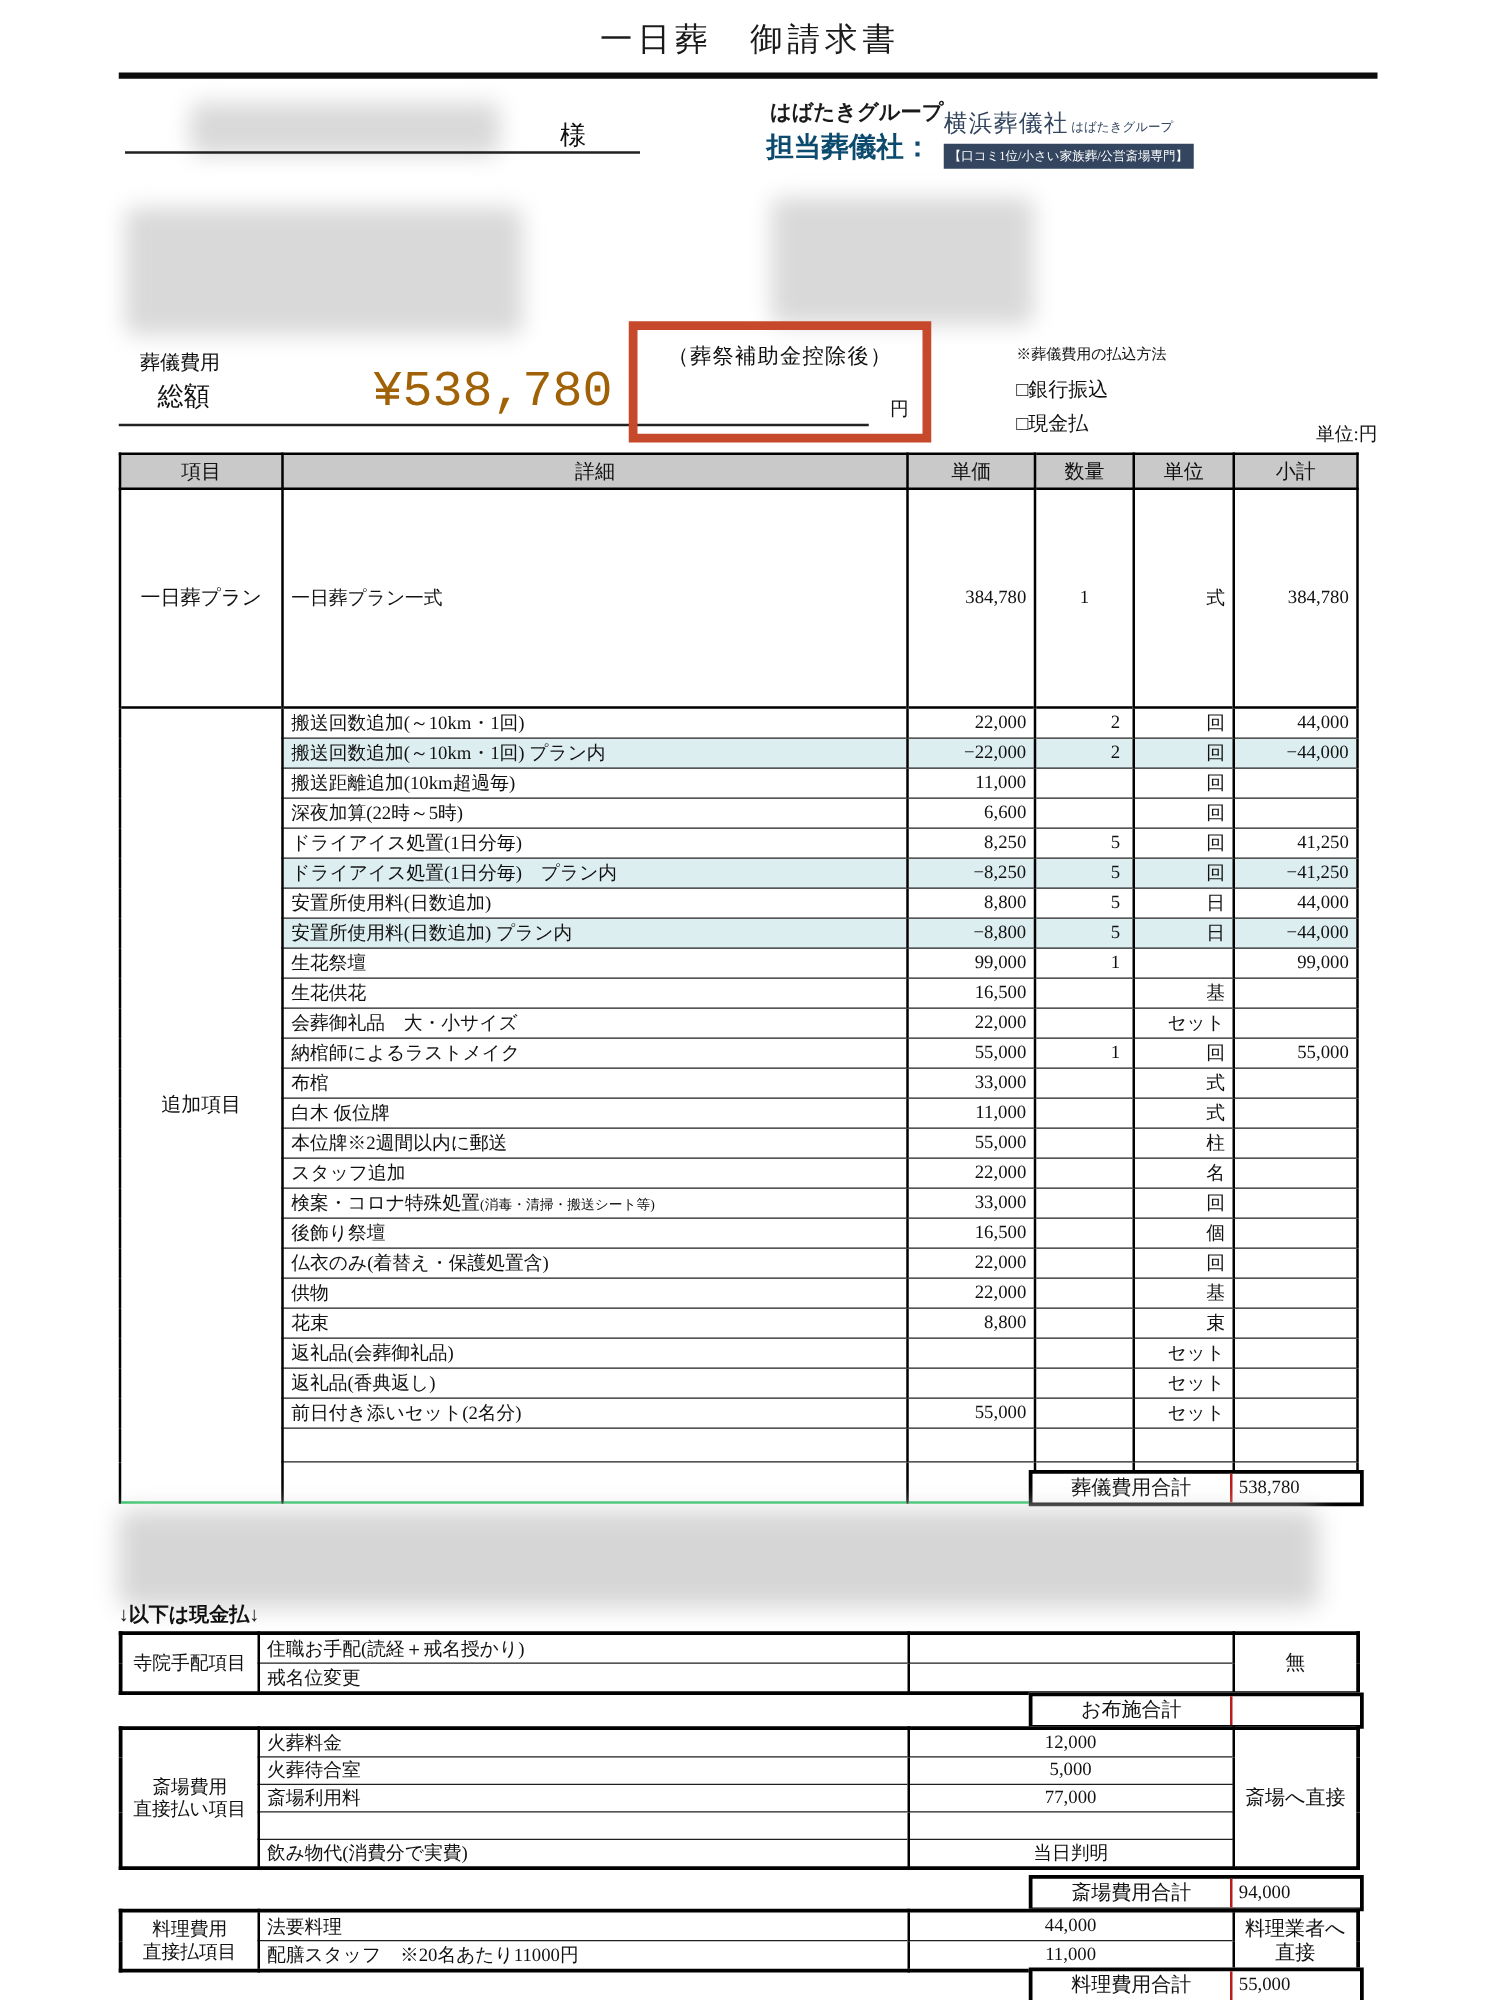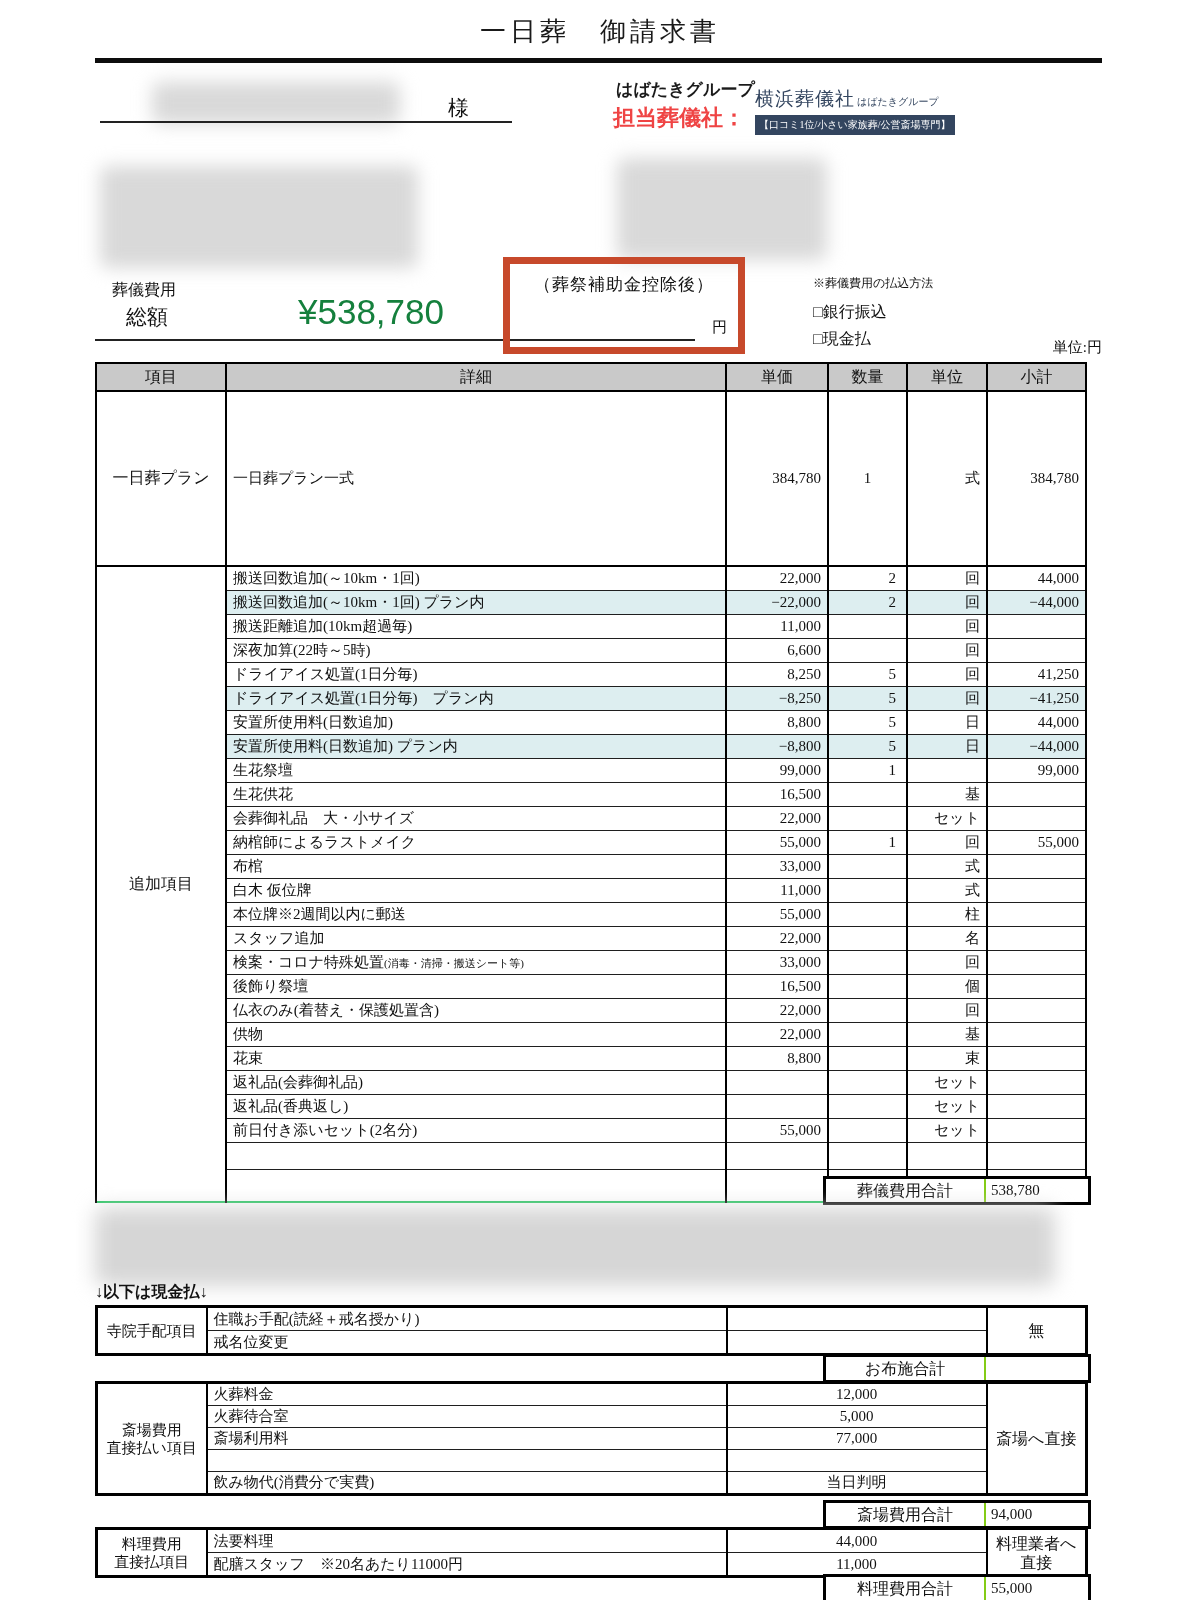--- a/index.html
+++ b/index.html
@@ -8,29 +8,29 @@
   .page-title{left:0;top:14px;width:1200px;text-align:center;font-size:26px;letter-spacing:4px;color:#1a1a1a}
   .rule{left:95px;top:58px;width:1007px;height:5px;background:#0d0d0d}
   .blur{background:#d9d9d9;filter:blur(9px);border-radius:8px}
   .name-blur{left:152px;top:82px;width:248px;height:42px}
   .cust-blur{left:100px;top:166px;width:318px;height:102px}
   .staff-blur{left:617px;top:158px;width:210px;height:102px}
   .notes-blur{left:95px;top:1208px;width:960px;height:78px;filter:blur(10px);background:#d6d6d6}
   .name-line{left:100px;top:121px;width:412px;height:2px;background:#222}
   .sama{left:448px;top:94px;font-size:21px}
   .group-name{left:616px;top:78px;font-family:"Liberation Sans",sans-serif;font-weight:bold;font-size:17px;color:#1a1a1a}
-  .vendor-label{left:613px;top:103px;font-family:"Liberation Sans",sans-serif;font-weight:bold;font-size:22px;color:#ef4444}
+  .vendor-label{left:613px;top:103px;font-family:"Liberation Sans",sans-serif;font-weight:bold;font-size:22px;color:#0c4a6e}
   .logo{left:755px;top:86px;width:180px}
   .logo-line{color:var(--brand-navy,#33455f);white-space:nowrap}
   .logo-name{font-size:19px;letter-spacing:1px}
   .logo-suffix{font-size:10px;margin-left:2px}
   .logo-badge{margin-top:3px;background:var(--brand-navy,#33455f);color:#fff;font-size:10px;padding:3px 4px;letter-spacing:0;white-space:nowrap;width:fit-content}
   .lbl-sou1{left:112px;top:280px;font-size:16px}
   .lbl-sou2{left:126px;top:303px;font-size:21px}
-  .big-amount{left:298px;top:292px;font-family:Liberation Sans, sans-serif;font-size:35px;color:#15803d}
+  .big-amount{left:298px;top:292px;font-family:Liberation Mono, monospace;font-size:40px;color:#a16207}
   .sum-line{left:95px;top:339px;width:600px;height:2px;background:#222}
   .alert-box{left:503px;top:257px;width:228px;height:83px;border:7px solid var(--alert-box,#c7492b);background:transparent;text-align:center}
   .alert-note{margin-top:9px;font-size:17px;letter-spacing:1px}
   .alert-amount{margin-top:2px;font-family:"Liberation Sans",sans-serif;font-size:31px}
   .yen-suffix{left:712px;top:318px;font-size:15px}
   .pay-title{left:813px;top:275px;font-size:12px}
   .pay-opt1{left:813px;top:302px;font-size:16px}
   .pay-opt2{left:813px;top:329px;font-size:16px}
   .unit-note{left:1002px;top:338px;width:100px;text-align:right;font-size:15px}
 
@@ -46,21 +46,21 @@
   .mt tr:last-child td{height:31px}
   td.sec{text-align:center;font-size:16px}
   td.det{text-align:left}
   td.num{text-align:right}
   td.qty{padding-right:10px}
   td.unit{text-align:right}
   td.c{text-align:center}
   .small{font-size:11px}
 
   .tot{display:flex;border:3px solid #000;background:#fff}
-  .tot .lbl{width:158px;border-right:2px solid #84cc16;text-align:center;font-size:16px;padding:2px 0;line-height:19px}
+  .tot .lbl{width:158px;border-right:2px solid #b91c1c;text-align:center;font-size:16px;padding:2px 0;line-height:19px}
   .tot .val{width:92px;text-align:left;font-size:15px;padding:2px 5px;line-height:19px}
   .gt{left:823px;top:1176px}
   .ofuse{left:823px;top:1354px}
   .saijo-t{left:823px;top:1500px}
   .ryori-t{left:823px;top:1574px}
 
   .cash-head{left:95px;top:1282px;font-family:"Liberation Sans",sans-serif;font-weight:bold;font-size:16px}
   .ct{border:3px solid #000}
   .ct td{border:1px solid #1f1f1f;border-left:2px solid #000;border-right:2px solid #000;font-size:15px;height:22px;padding:0 6px;overflow:hidden;white-space:nowrap}
   .ct td.sec{font-size:15px;line-height:18px;white-space:normal}

